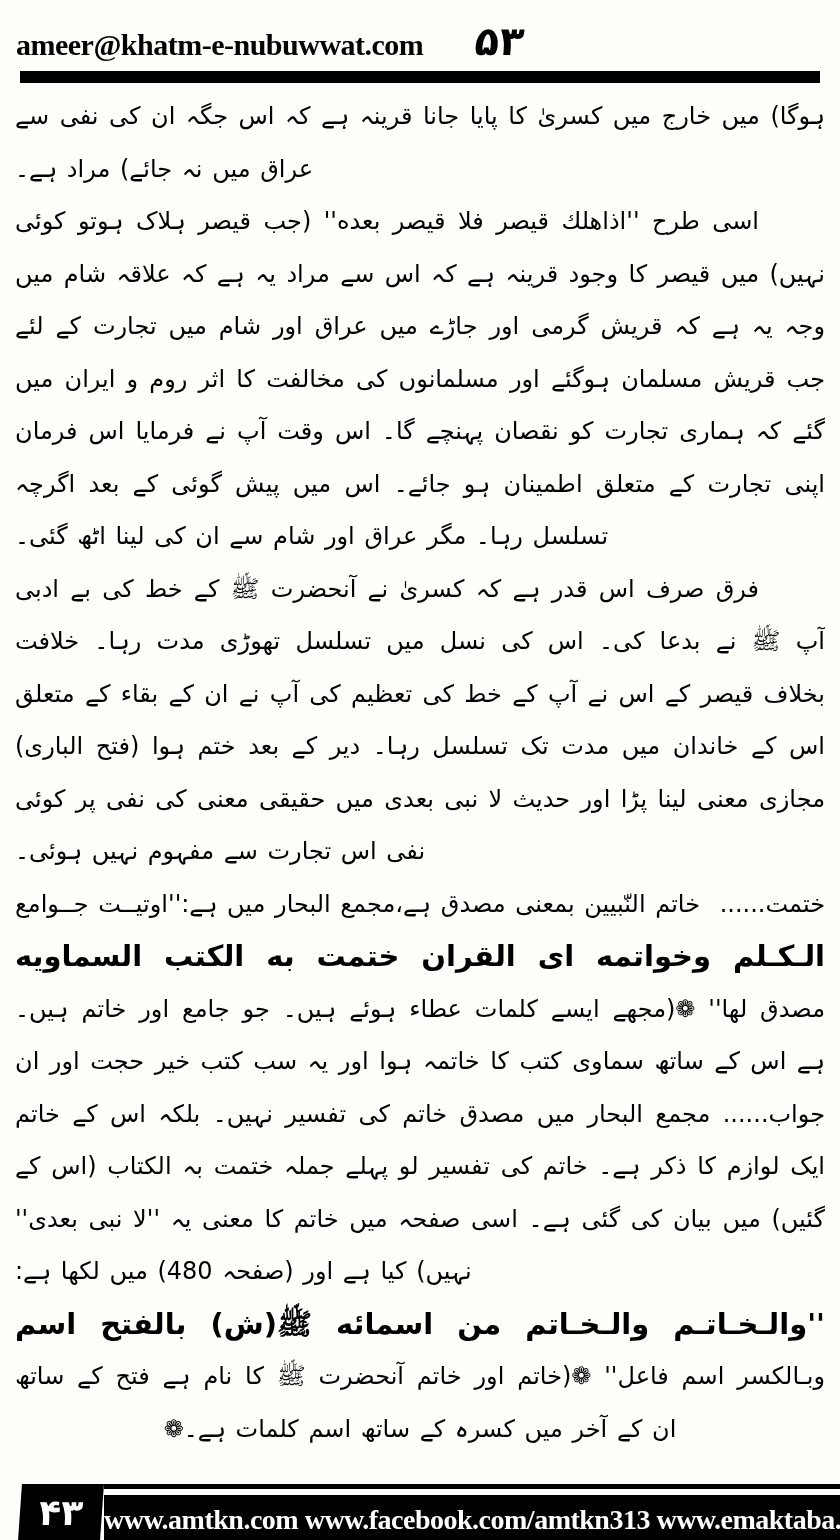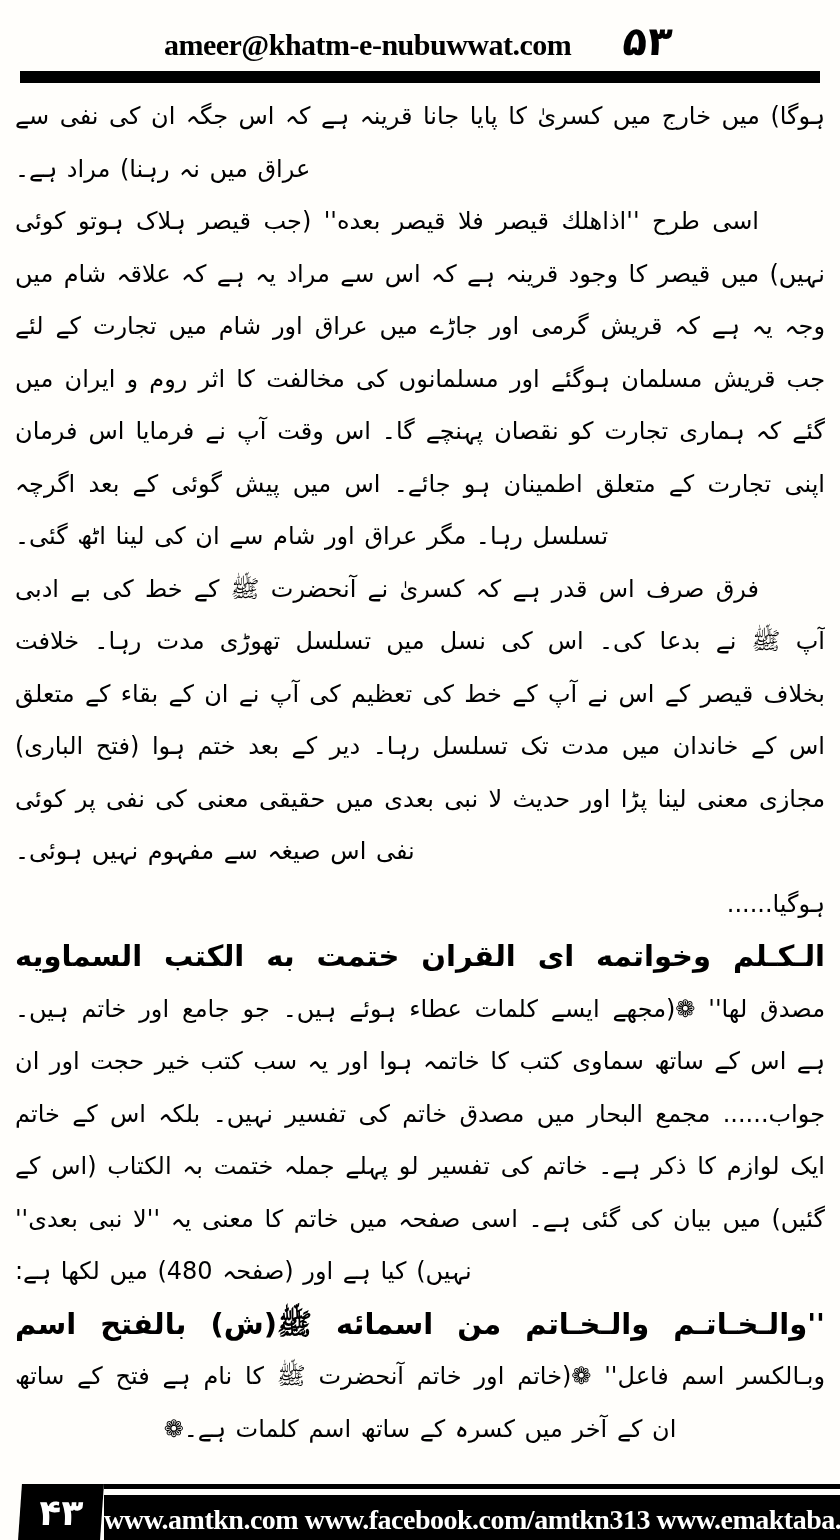--- a/index.html
+++ b/index.html
@@ -9,21 +9,21 @@
     width:840px; height:1540px;
     margin:0 auto;
     background:#fffefb;
     color:#000;
     overflow:hidden;
     font-family:"DejaVu Sans", sans-serif;
   }
   
   .header {
     direction:ltr;
-    display:flex; justify-content:center; align-items:flex-end;
+    display:flex; justify-content:flex-start; align-items:flex-end;
     padding:2px 20px 0 16px;
     height:62px;
   }
   .header-left { display:flex; align-items:baseline; gap:52px; }
   .header-email {
     font-family:"Liberation Serif", serif;
     font-weight:bold; font-size:30px; letter-spacing:-0.5px;
   }
   .header-pagenum {
     font-size:40px; font-weight:bold; line-height:1;
@@ -102,36 +102,37 @@
   <div class="header">
     <div class="header-left">
       <span class="header-email">ameer@khatm-e-nubuwwat.com</span>
       <span class="header-pagenum">۵۳</span>
     </div>
   </div>
   <div class="rule"></div>
 
   <div class="body-text">
     <div class="line">ہوگا) میں خارج میں کسریٰ کا پایا جانا قرینہ ہے کہ اس جگہ ان کی نفی سے مخصوص جگہ سے نفی (یعنی</div>
-    <div class="line end">عراق میں نہ رہنا) مراد ہے۔</div>
+    <div class="line end">عراق میں نہ جائے) مراد ہے۔</div>
     <div class="line indent">اسی طرح ''اذاهلك قيصر فلا قيصر بعده'' (جب قیصر ہلاک ہوتو کوئی قیصر</div>
     <div class="line">نہیں) میں قیصر کا وجود قرینہ ہے کہ اس سے مراد یہ ہے کہ علاقہ شام میں قیصر نہیں رہے گا۔ اس کی</div>
     <div class="line">وجہ یہ ہے کہ قریش گرمی اور جاڑے میں عراق اور شام میں تجارت کے لئے جاتے آتے تھے۔</div>
     <div class="line">جب قریش مسلمان ہوگئے اور مسلمانوں کی مخالفت کا اثر روم و ایران میں جا پہنچا۔ اب قریش ڈر</div>
     <div class="line">گئے کہ ہماری تجارت کو نقصان پہنچے گا۔ اس وقت آپ نے فرمایا اس فرمان کا مقصد یہ تھا کہ قریش کو</div>
     <div class="line">اپنی تجارت کے متعلق اطمینان ہو جائے۔ اس میں پیش گوئی کے بعد اگرچہ کسریٰ اور قیصر میں</div>
     <div class="line end">تسلسل رہا۔ مگر عراق اور شام سے ان کی لینا اٹھ گئی۔</div>
     <div class="line indent">فرق صرف اس قدر ہے کہ کسریٰ نے آنحضرت ﷺ کے خط کی بے ادبی کی۔ اس پر</div>
     <div class="line">آپ ﷺ نے بدعا کی۔ اس کی نسل میں تسلسل تھوڑی مدت رہا۔ خلافت راشدہ ہی میں ختم ہوگیا۔</div>
     <div class="line">بخلاف قیصر کے اس نے آپ کے خط کی تعظیم کی آپ نے ان کے بقاء کے متعلق بھی کہا اس لئے</div>
     <div class="line">اس کے خاندان میں مدت تک تسلسل رہا۔ دیر کے بعد ختم ہوا (فتح الباری) اس لئے قرینہ کی بناء پر</div>
     <div class="line">مجازی معنی لینا پڑا اور حدیث لا نبی بعدی میں حقیقی معنی کی نفی پر کوئی قرینہ نہیں اور سابق نبی کی آمد کی</div>
-    <div class="line end">نفی اس صیغہ سے مفہوم نہیں ہوئی۔</div>
+    <div class="line end">نفی اس تجارت سے مفہوم نہیں ہوئی۔</div>
     <div class="line split">
-      <span class="q-label">ہوگیا......</span>
+      <span class="q-label">ختمت......</span>
+      <span class="q-text">خاتم النّبیین بمعنی مصدق ہے،مجمع البحار میں ہے:''اوتیــت جــوامع</span>
     </div>
     <div class="line arabic">الـكـلم وخواتمه اى القران ختمت به الكتب السماويه وهو حجة على سائرها و</div>
     <div class="line">مصدق لها'' ❁(مجھے ایسے کلمات عطاء ہوئے ہیں۔ جو جامع اور خاتم ہیں۔ اس سے مراد قرآن مجید</div>
     <div class="line end">ہے اس کے ساتھ سماوی کتب کا خاتمہ ہوا اور یہ سب کتب خیر حجت اور ان کا مصدق ہے۔❁</div>
     <div class="line">جواب...... مجمع البحار میں مصدق خاتم کی تفسیر نہیں۔ بلکہ اس کے خاتم بمعنی آخر کے لوازم میں سے</div>
     <div class="line">ایک لوازم کا ذکر ہے۔ خاتم کی تفسیر لو پہلے جملہ ختمت بہ الکتاب (اس کے ساتھ کتابیں ختم کی</div>
     <div class="line">گئیں) میں بیان کی گئی ہے۔ اسی صفحہ میں خاتم کا معنی یہ ''لا نبی بعدی'' (میرے بعد کوئی نبی</div>
     <div class="line end">نہیں) کیا ہے اور (صفحہ 480) میں لکھا ہے:</div>
     <div class="line arabic start">''والـخـاتـم والـخـاتم من اسمائه ﷺ(ش) بالفتح اسم اى اخرهم</div>
     <div class="line">وبـالكسر اسم فاعل'' ❁(خاتم اور خاتم آنحضرت ﷺ کا نام ہے فتح کے ساتھ اسم ہے۔ یعنی</div>

